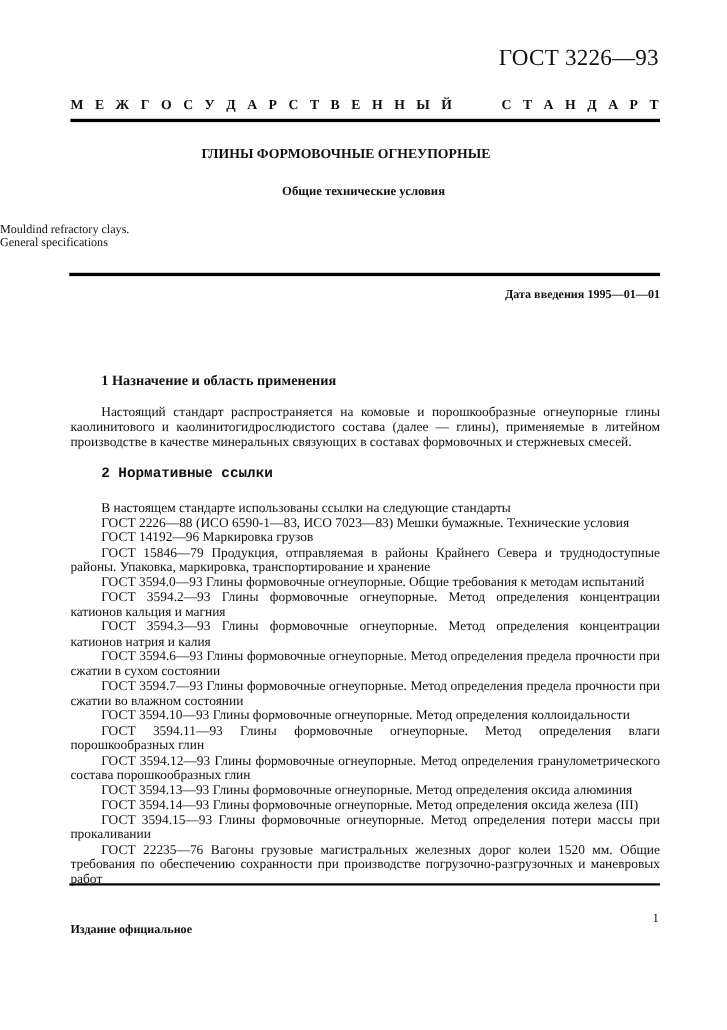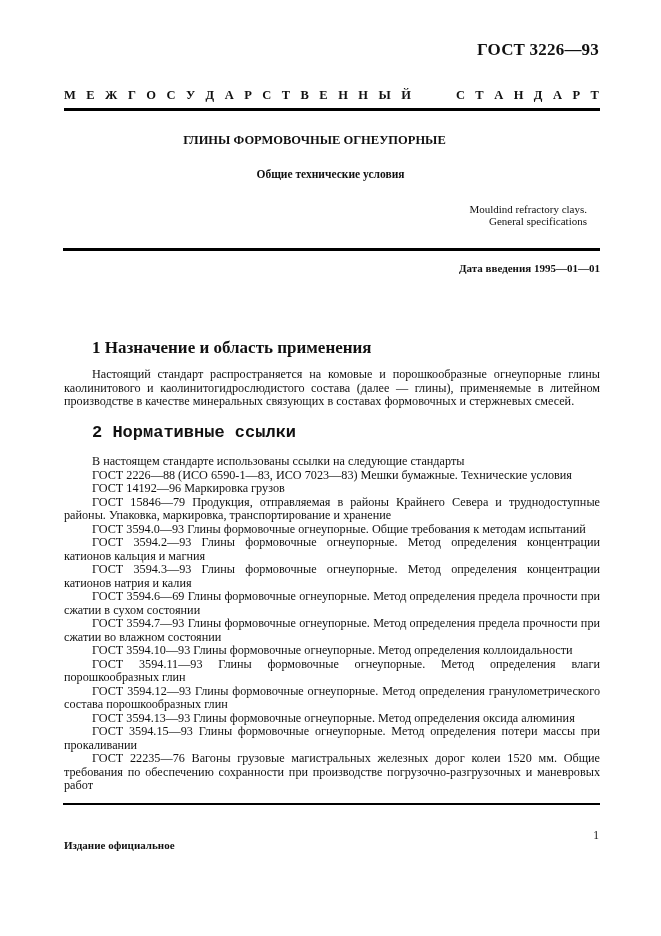--- a/index.html
+++ b/index.html
@@ -13,22 +13,22 @@
       position: relative;
       overflow: hidden;
       font-family: "Liberation Serif", "DejaVu Serif", serif;
       color: #111111;
     }
     .abs { position: absolute; }
 
     .doc-number {
       top: 40px;
       right: 62px;
-      font-size: 17px;
-      font-weight: bold;
+      font-size: 21px;
+      font-weight: normal;
       letter-spacing: 0.2px;
       white-space: nowrap;
     }
     .interstate {
       top: 88px;
       left: 64px;
       width: 535px;
       font-size: 12.5px;
       font-weight: bold;
       display: flex;
@@ -61,35 +61,35 @@
       width: 661px;
       text-align: center;
       font-size: 11.5px;
       font-weight: bold;
       white-space: nowrap;
     }
     .english {
       top: 203px;
       left: 0;
       width: 587px;
-      text-align: right;
+      text-align: left;
       font-size: 11px;
       line-height: 12px;
     }
     .intro-date {
       top: 262px;
       right: 61px;
       font-size: 11px;
       font-weight: bold;
       white-space: nowrap;
     }
 
     .section-heading {
       left: 92px;
-      font-size: 17px;
+      font-size: 13px;
       font-weight: bold;
       white-space: nowrap;
     }
     .sec1-heading { top: 338px; }
     .sec2-heading { top: 423px; font-family: Liberation Mono, monospace; }
 
     .para-block {
       left: 64px;
       width: 536px;
       font-size: 12.2px;
@@ -174,25 +174,26 @@
 
 <div class="abs section-heading sec2-heading">2  Нормативные ссылки</div>
 <div class="abs para-block sec2-body">
   <p class="para last-line-left">В настоящем стандарте использованы ссылки на следующие стандарты</p>
   <p class="para last-line-left">ГОСТ 2226—88 (ИСО 6590-1—83, ИСО 7023—83)  Мешки бумажные. Технические условия</p>
   <p class="para last-line-left">ГОСТ 14192—96  Маркировка грузов</p>
   <p class="para last-line-left">ГОСТ 15846—79 Продукция, отправляемая в районы Крайнего Севера и труднодоступные районы. Упаковка, маркировка, транспортирование и хранение</p>
   <p class="para last-line-left">ГОСТ 3594.0—93  Глины формовочные огнеупорные. Общие требования к методам испытаний</p>
   <p class="para last-line-left">ГОСТ 3594.2—93  Глины формовочные огнеупорные. Метод определения концентрации катионов кальция и магния</p>
   <p class="para last-line-left">ГОСТ 3594.3—93  Глины формовочные огнеупорные. Метод определения концентрации катионов натрия и калия</p>
-  <p class="para last-line-left">ГОСТ 3594.6—69  Глины формовочные огнеупорные. Метод определения предела прочности при сжатии в сухом состоянии</p>
+  <p class="para last-line-left">ГОСТ 3594.6—93  Глины формовочные огнеупорные. Метод определения предела прочности при сжатии в сухом состоянии</p>
   <p class="para last-line-left">ГОСТ 3594.7—93  Глины формовочные огнеупорные. Метод определения предела прочности при сжатии во влажном состоянии</p>
   <p class="para last-line-left">ГОСТ 3594.10—93  Глины формовочные огнеупорные. Метод определения коллоидальности</p>
   <p class="para last-line-left">ГОСТ 3594.11—93  Глины формовочные огнеупорные. Метод определения влаги порошкообразных глин</p>
   <p class="para last-line-left">ГОСТ 3594.12—93  Глины формовочные огнеупорные. Метод определения гранулометрического состава порошкообразных глин</p>
   <p class="para last-line-left">ГОСТ 3594.13—93  Глины формовочные огнеупорные. Метод определения оксида алюминия</p>
+  <p class="para last-line-left">ГОСТ 3594.14—93  Глины формовочные огнеупорные. Метод определения оксида железа (III)</p>
   <p class="para last-line-left">ГОСТ 3594.15—93  Глины формовочные огнеупорные. Метод определения потери массы при прокаливании</p>
   <p class="para last-line-left">ГОСТ 22235—76  Вагоны грузовые магистральных железных дорог колеи 1520 мм. Общие требования по обеспечению сохранности при производстве погрузочно-разгрузочных и маневровых работ</p>
 </div>
 
 <div class="abs rule-thick rule-foot"></div>
 <div class="abs footer-label">Издание официальное</div>
 <div class="abs page-number">1</div>
 
 </body></html>

